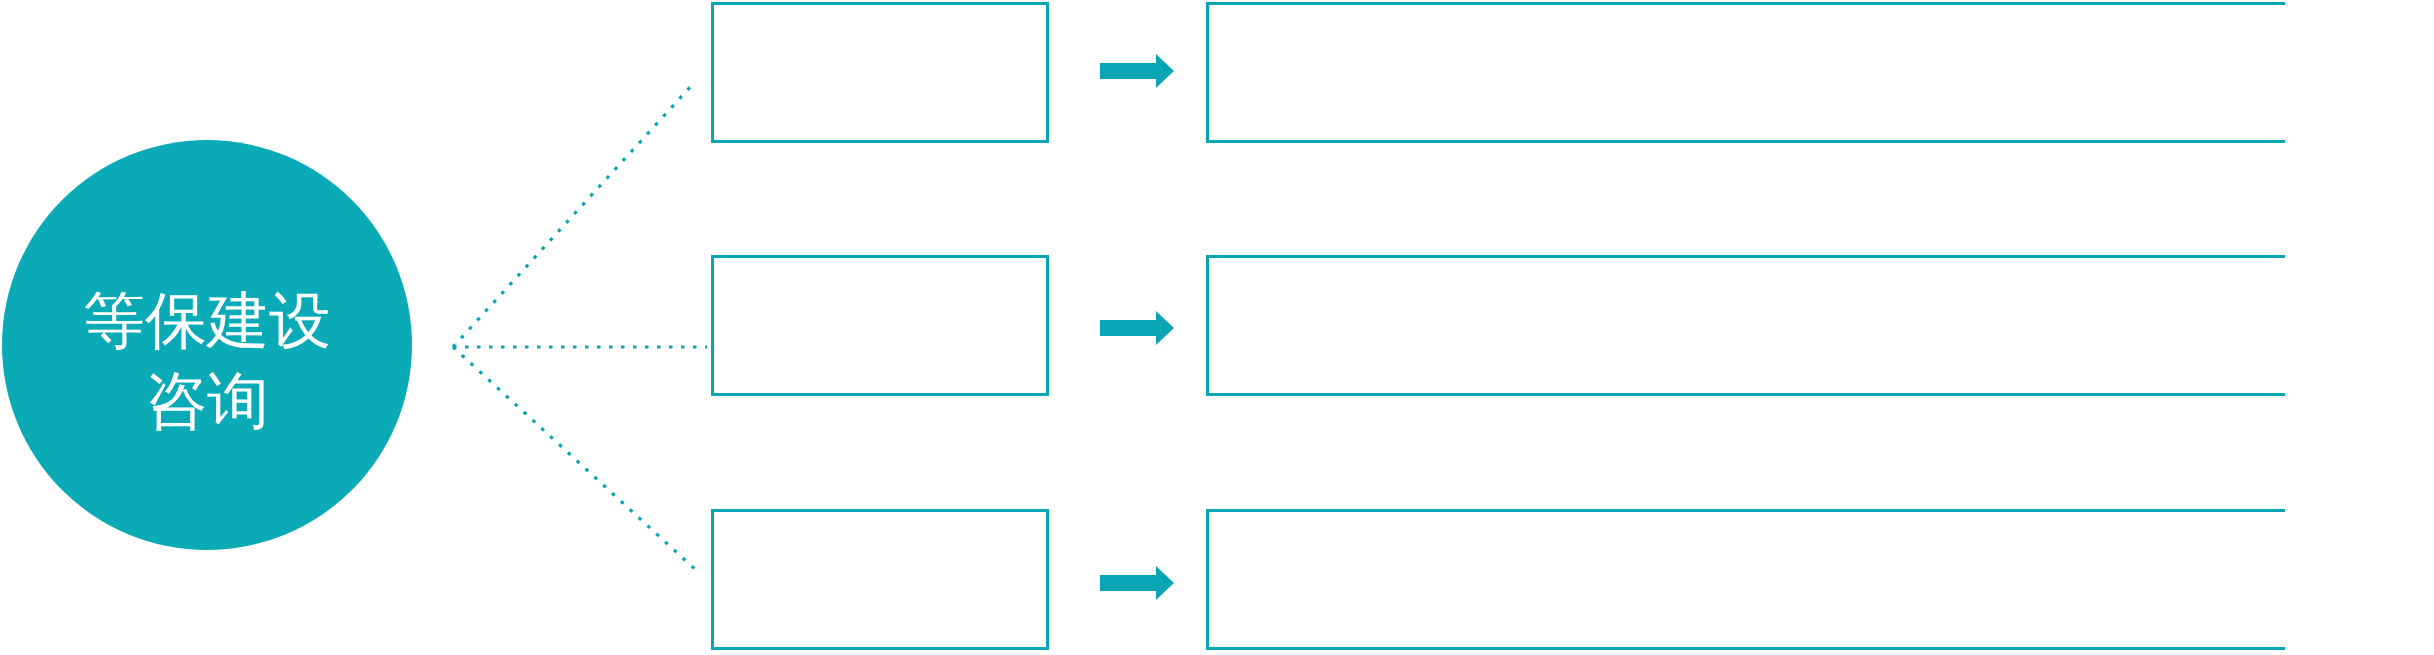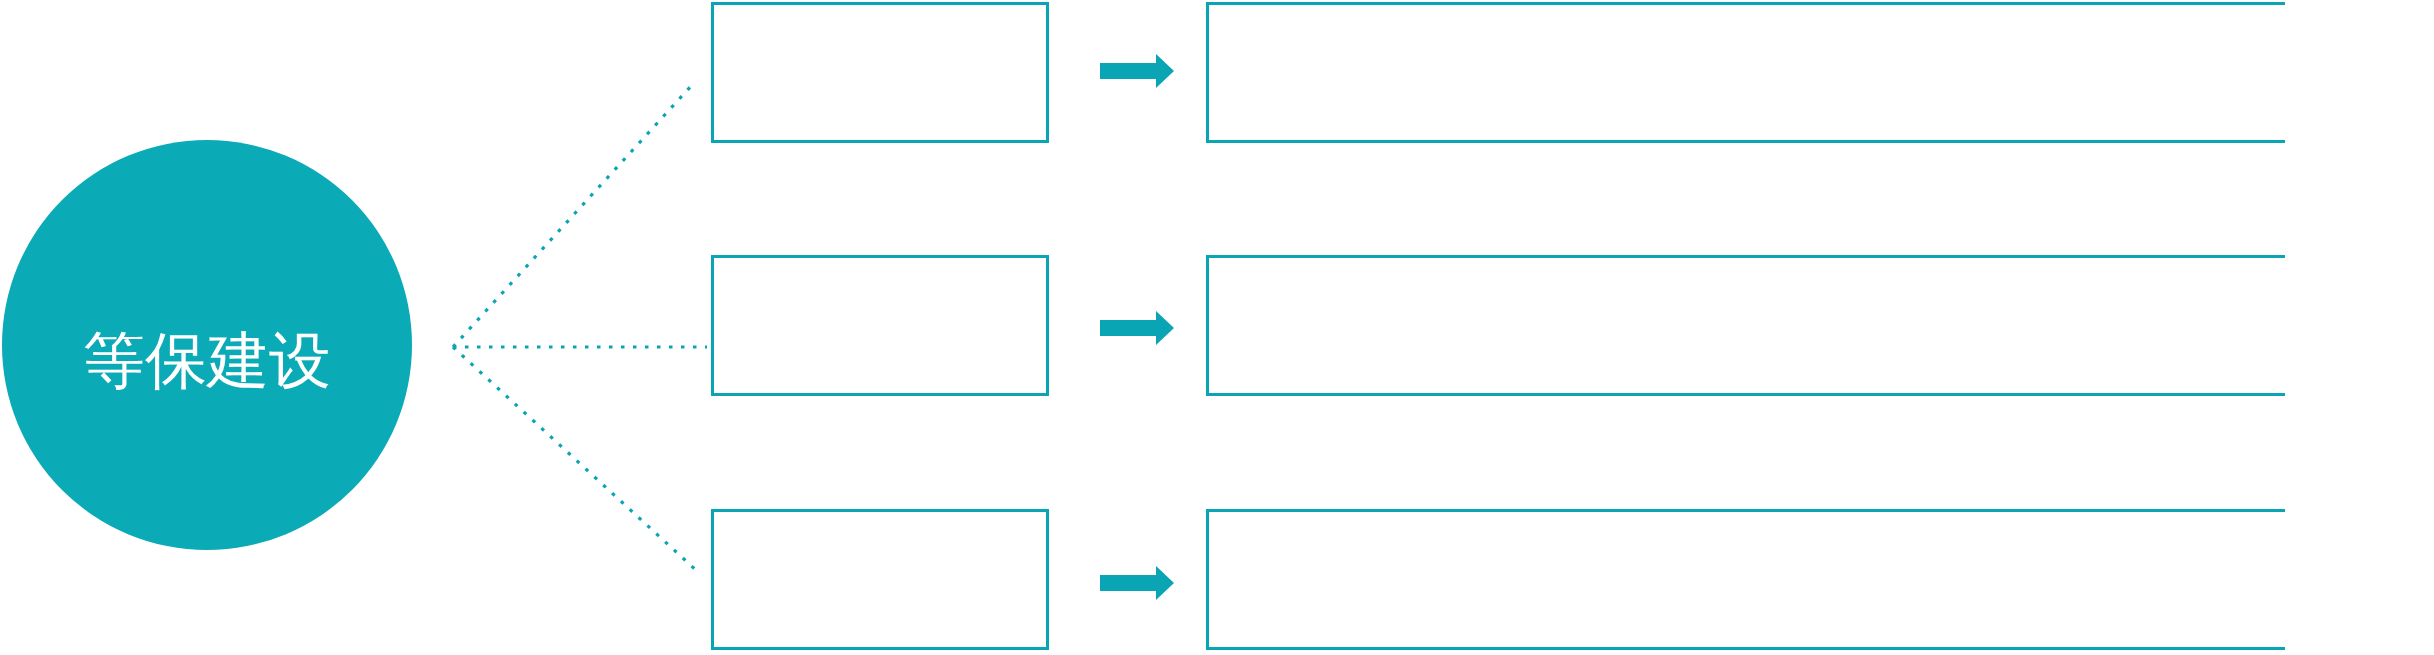--- a/index.html
+++ b/index.html
@@ -61,20 +61,21 @@
   .row3 { top: 509px; }
 </style>
 </head>
 <body>
 
 <div class="canvas">
 
   <div class="hub">
     <div class="hub-text">
       <div>等保建设</div>
+      <div>咨询</div>
     </div>
   </div>
 
   <svg class="overlay" viewBox="0 0 2434 655" xmlns="http://www.w3.org/2000/svg">
     <line class="connector" x1="453" y1="347" x2="692" y2="85"></line>
     <line class="connector" x1="453" y1="347" x2="707" y2="347"></line>
     <line class="connector" x1="453" y1="347" x2="698" y2="572"></line>
 
     <polygon class="arrow" points="1100,63 1156,63 1156,54 1174,71 1156,88 1156,79 1100,79"></polygon>
     <polygon class="arrow" points="1100,320 1156,320 1156,311 1174,328 1156,345 1156,336 1100,336"></polygon>

